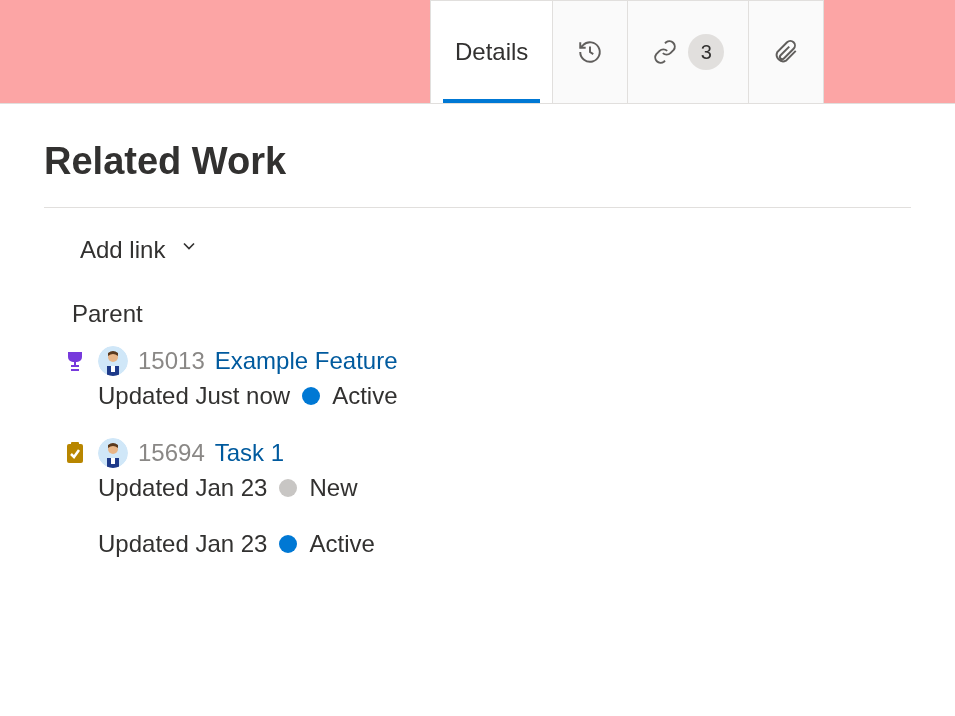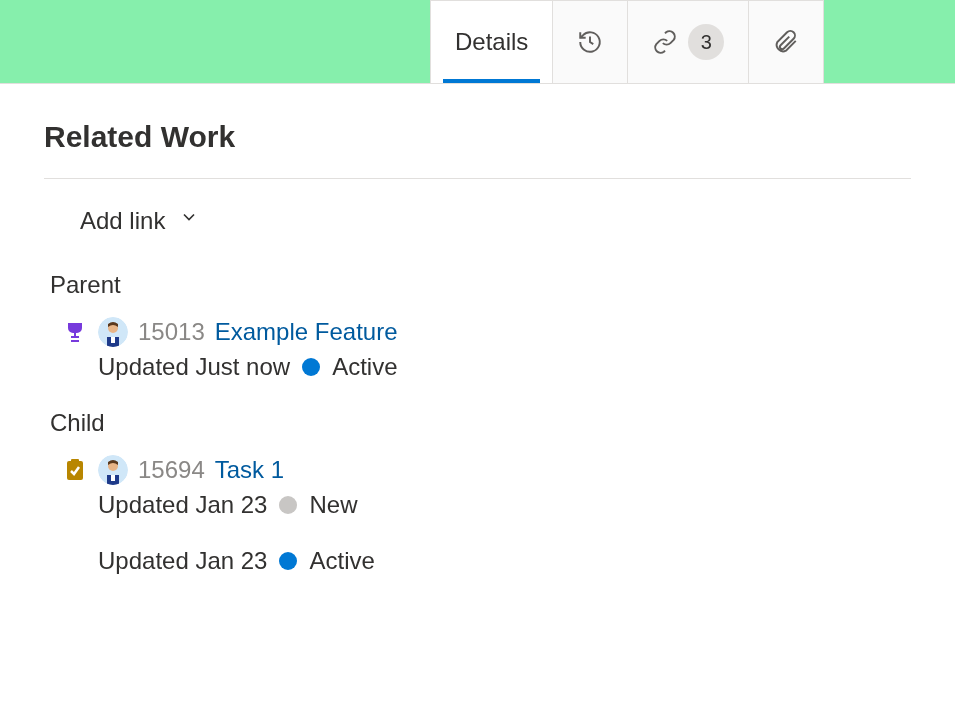--- a/index.html
+++ b/index.html
@@ -5,22 +5,22 @@
 * { box-sizing: border-box; margin: 0; padding: 0; }
 body {
   font-family: "Segoe UI", -apple-system, BlinkMacSystemFont, sans-serif;
   background: #fff;
   width: 955px;
   height: 716px;
   overflow: hidden;
   color: #323130;
 }
 .tab-bar {
-  height: 84px;
-  background: #86efac;
+  height: 104px;
+  background: #fca5a5;
   border-bottom: 1px solid #e1dfdd;
   display: flex;
   align-items: stretch;
   padding-left: 430px;
 }
 .tab {
   display: flex;
   align-items: center;
   justify-content: center;
   padding: 0 24px;
@@ -60,21 +60,21 @@
   border-radius: 50%;
   width: 36px;
   height: 36px;
   font-size: 20px;
   margin-left: 10px;
 }
 .content {
   padding: 36px 44px;
 }
 .section-title {
-  font-size: 30px;
+  font-size: 38px;
   font-weight: 600;
   color: #323130;
   margin-bottom: 24px;
 }
 .divider {
   border: none;
   border-top: 1px solid #e1dfdd;
   margin-bottom: 28px;
 }
 .add-link {
@@ -84,21 +84,21 @@
   cursor: pointer;
   margin-left: 36px;
   margin-bottom: 28px;
 }
 .add-link .chev {
   margin-left: 14px;
 }
 .group-label {
   font-size: 24px;
   color: #323130;
-  margin-left: 6px;
+  margin-left: 28px;
   margin-bottom: 18px;
   margin-top: 8px;
 }
 .work-item {
   margin-left: 18px;
   margin-bottom: 28px;
 }
 .work-item-row1 {
   display: flex;
   align-items: center;
@@ -219,21 +219,20 @@
       <span class="item-title">Example Feature</span>
     </div>
     <div class="work-item-row2">
       <span>Updated Just now</span>
       <span class="status-dot active"></span>
       <span>Active</span>
     </div>
   </div>
 
   
-  <div class="group-label">Child</div>
 
   <div class="work-item">
     <div class="work-item-row1">
       <span class="type-icon">
         <svg width="24" height="24" viewBox="0 0 24 24">
           <rect x="4" y="3" width="16" height="19" rx="2" fill="#b88600"></rect>
           <rect x="8" y="1" width="8" height="4" rx="1" fill="#b88600"></rect>
           <polyline points="8 13 11 16 16 9" fill="none" stroke="#fff" stroke-width="2.5"></polyline>
         </svg>
       </span>

